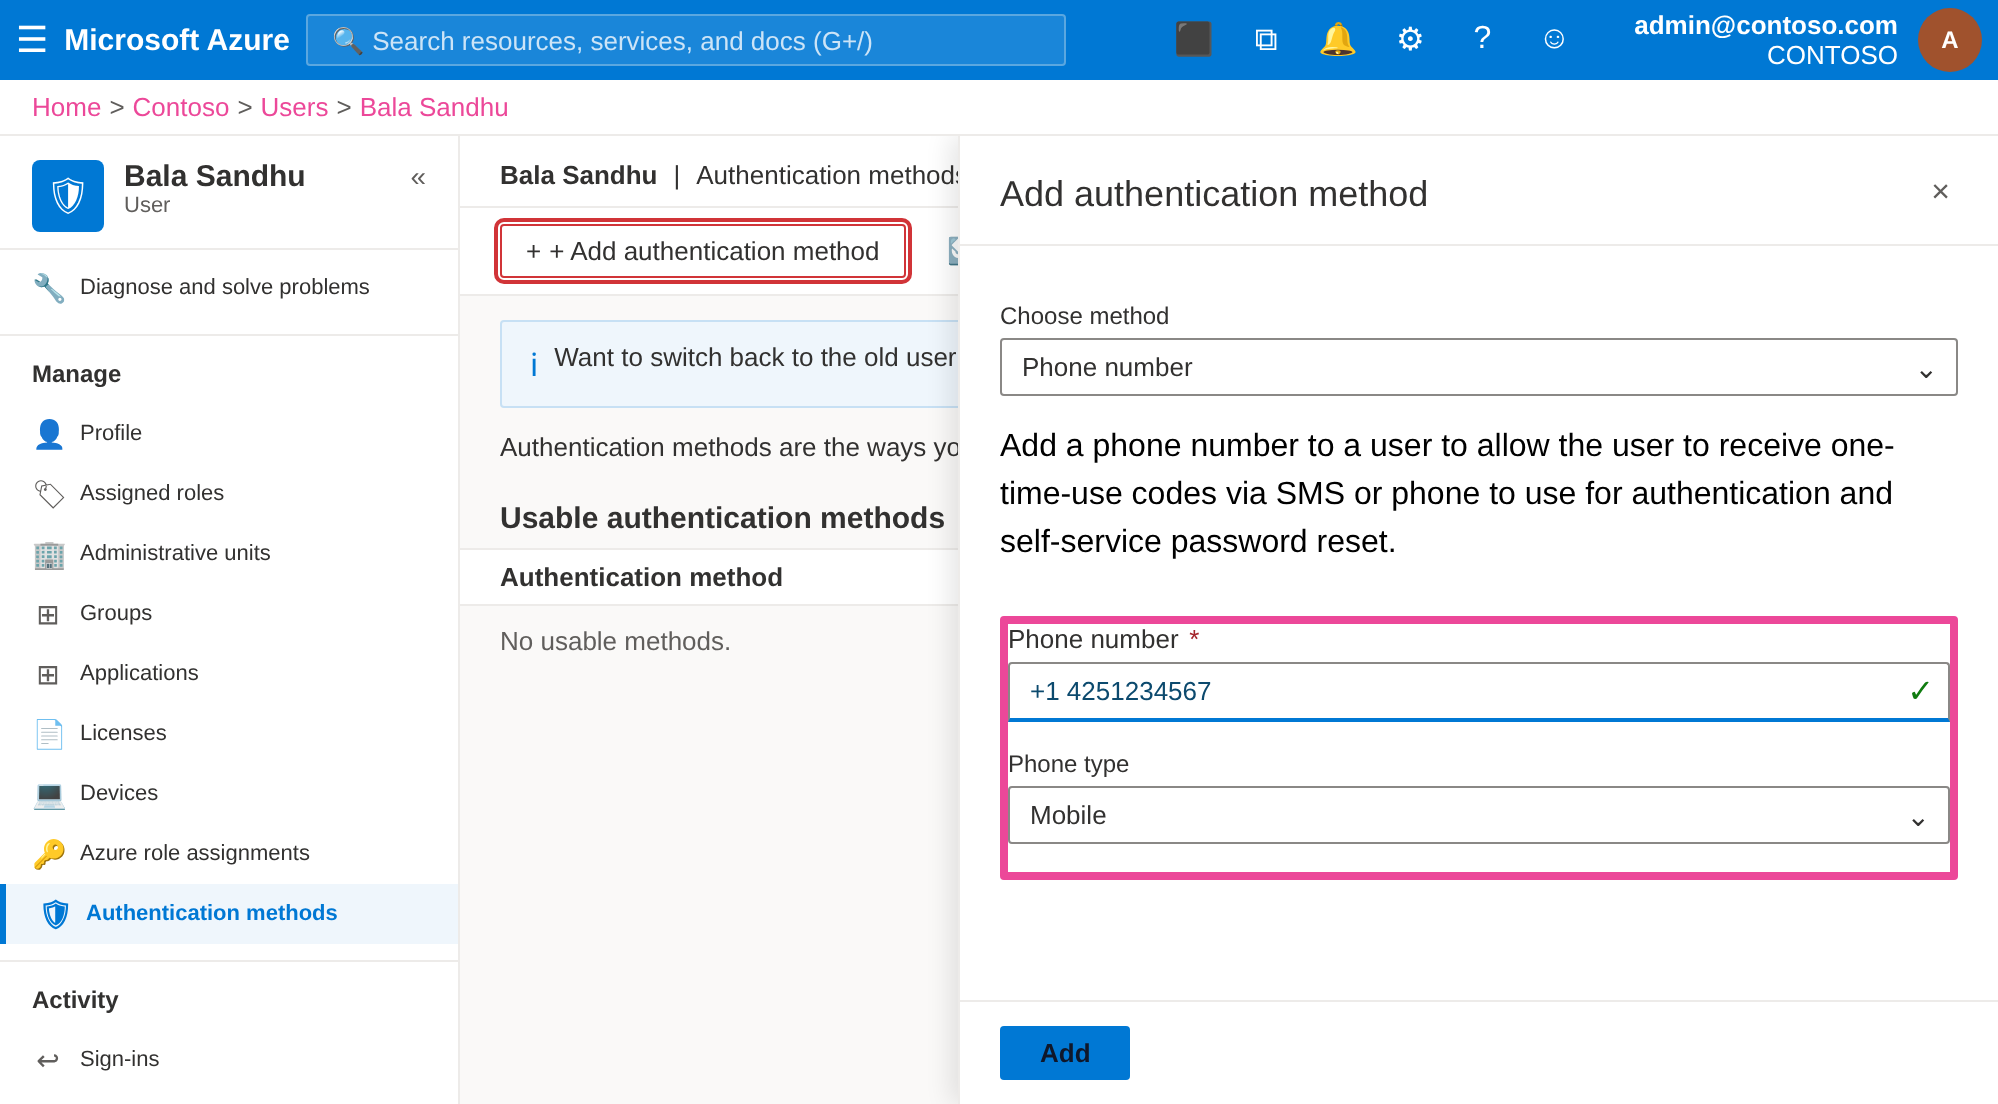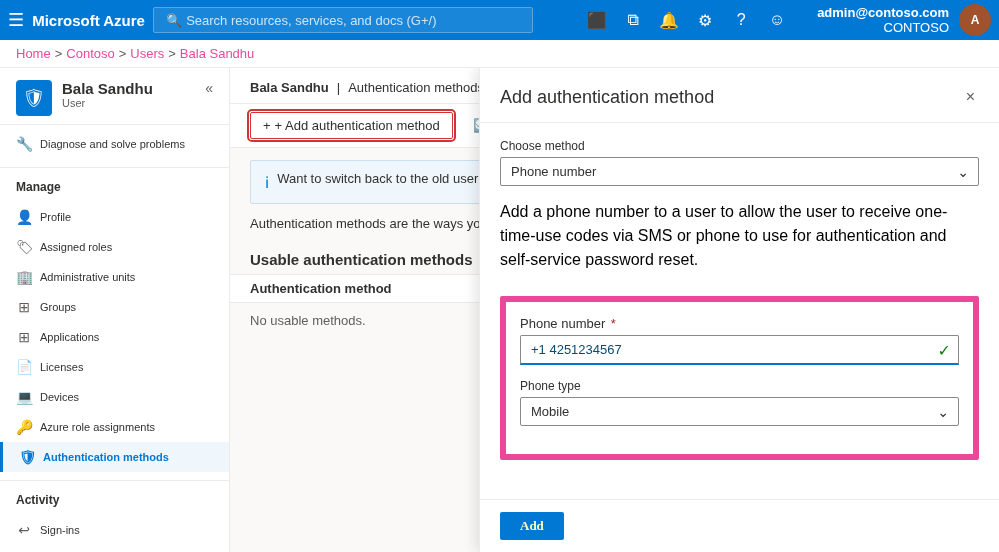--- a/index.html
+++ b/index.html
@@ -181,20 +181,21 @@
     .panel-overlay {
       position: absolute;
       top: 0; right: 0;
       width: 520px;
       height: 100%;
       background: white;
       border-left: 1px solid #edebe9;
       box-shadow: -4px 0 12px rgba(0,0,0,0.1);
       display: flex; flex-direction: column;
       z-index: 10;
+      gap: 12px;
     }
     .panel-header {
       padding: 16px 20px 12px;
       border-bottom: 1px solid #edebe9;
       display: flex; align-items: center; justify-content: space-between;
     }
     .panel-title { font-size: 18px; font-weight: 400; color: #323130; }
     .close-btn { background: none; border: none; cursor: pointer; font-size: 16px; color: #605e5c; padding: 4px; }
     .panel-body { padding: 16px 20px; flex: 1; overflow-y: auto; }
 
@@ -219,22 +220,21 @@
       color: #323130; pointer-events: none; font-size: 14px;
     }
 
     .description-text {
       font-size: 16px; color: #000000;
       margin-bottom: 24px;
       line-height: 1.5;
     }
 
     .form-box {
-      border: 6px solid #ec4899;
-      padding: 14px;
+      border: 4px solid #ec4899;
       border-radius: 2px;
       margin-bottom: 8px;
     }
 
     .input-wrapper { position: relative; }
     .text-input {
       width: 100%;
       padding: 6px 32px 6px 10px;
       border: 1px solid #8a8886;
       border-bottom: 2px solid #0078d4;
@@ -242,27 +242,26 @@
       font-size: 13px;
       color: #0c4a6e;
       outline: none;
     }
     .input-check { position: absolute; right: 8px; top: 50%; transform: translateY(-50%); color: #107c10; font-size: 16px; }
 
     .panel-footer { padding: 12px 20px; border-top: 1px solid #edebe9; }
     .add-confirm-btn {
       padding: 6px 20px;
       background: #0078d4;
-      color: #fef9c3;
+      color: #0f172a;
       border: none;
       border-radius: 2px;
       cursor: pointer;
       font-size: 13px;
       font-weight: 600;
-      font-family: Liberation Serif, serif;
     }
   </style>
 </head>
 <body>
 
 <div class="top-nav">
   <span class="hamburger">☰</span>
   <span class="azure-logo">Microsoft Azure</span>
   <div class="search-bar">
     <span>🔍</span>

